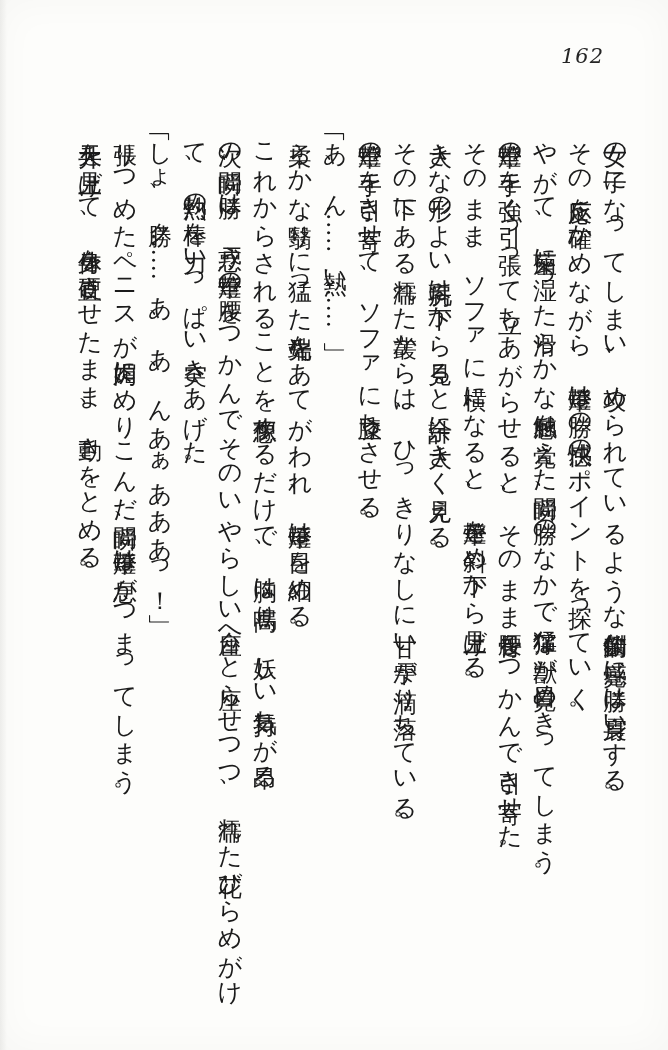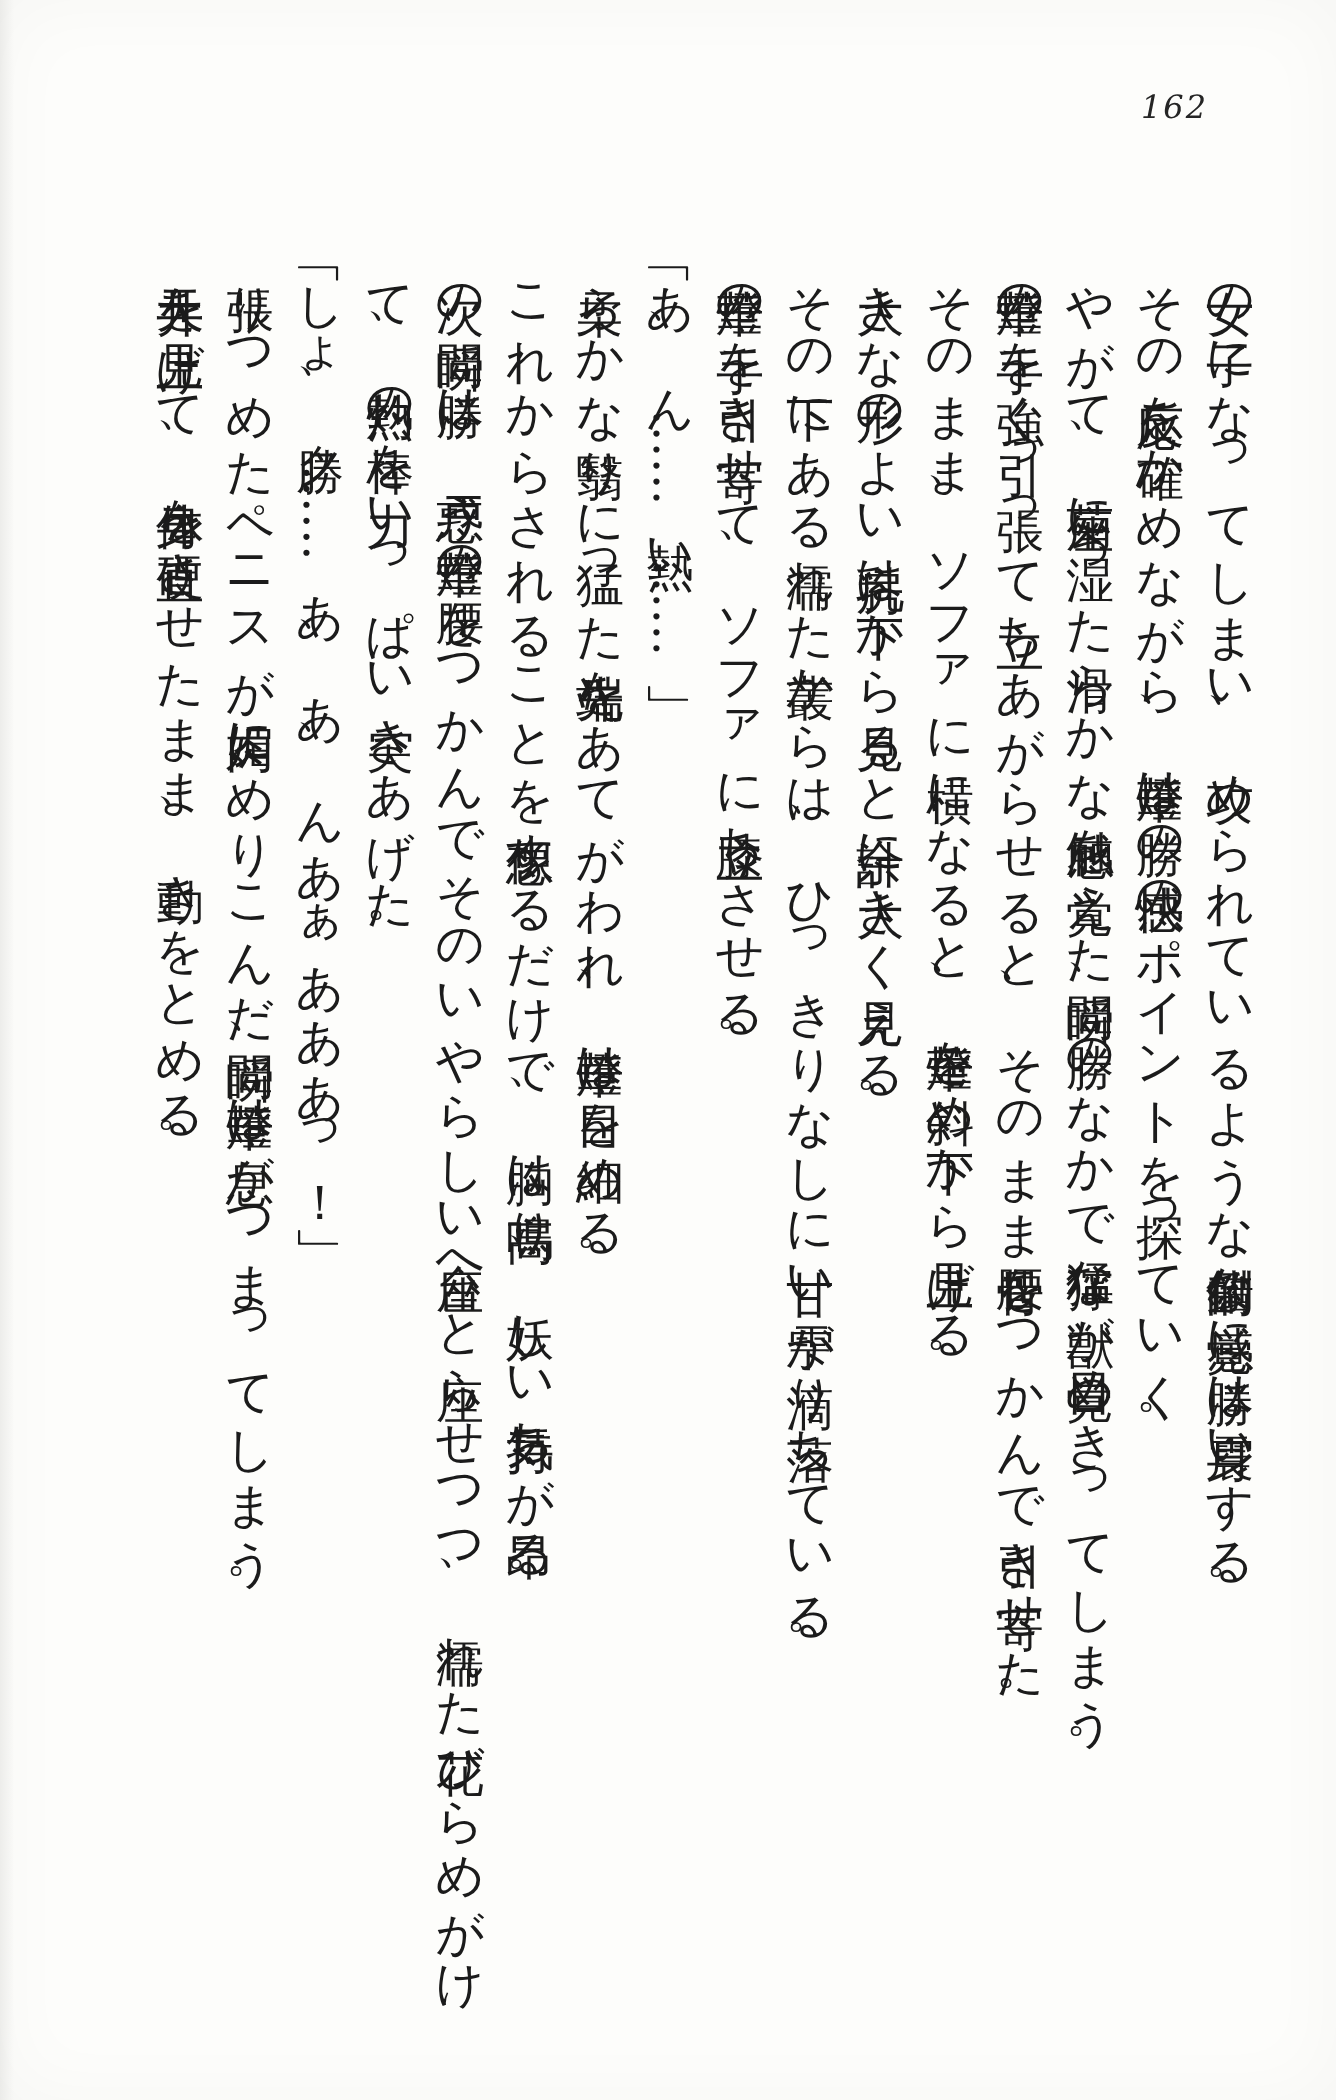--- a/index.html
+++ b/index.html
@@ -15,21 +15,21 @@
     background: #fdfdfb;
     overflow: hidden;
     box-shadow: inset 0 0 40px rgba(0,0,0,0.03);
   }
   .page-number {
     position: absolute;
     top: 44px;
     right: 64px;
     font-family: "DejaVu Serif", "Liberation Serif", serif;
     font-style: italic;
-    font-size: 16px;
+    font-size: 21px;
     letter-spacing: 1px;
     color: #252525;
   }
   .text-block {
     position: absolute;
     top: 126px;
     right: 36px;
     height: 912px;
     writing-mode: vertical-rl;
     text-orientation: mixed;

